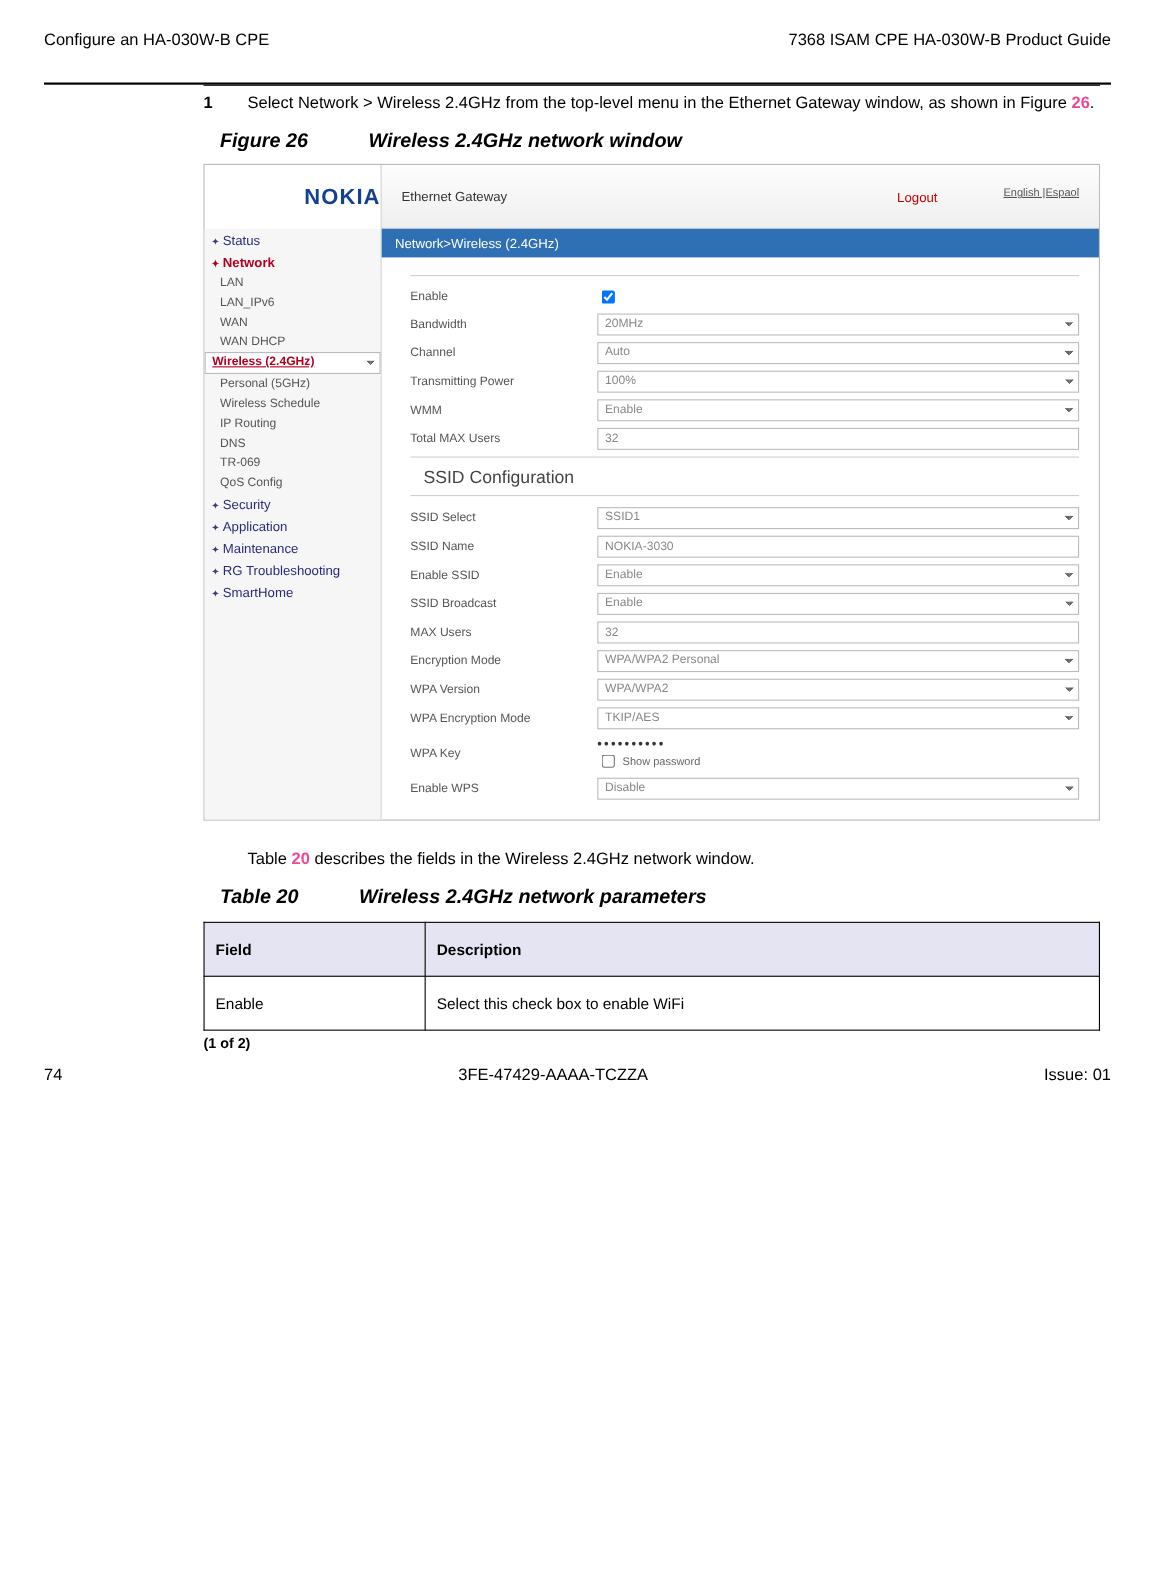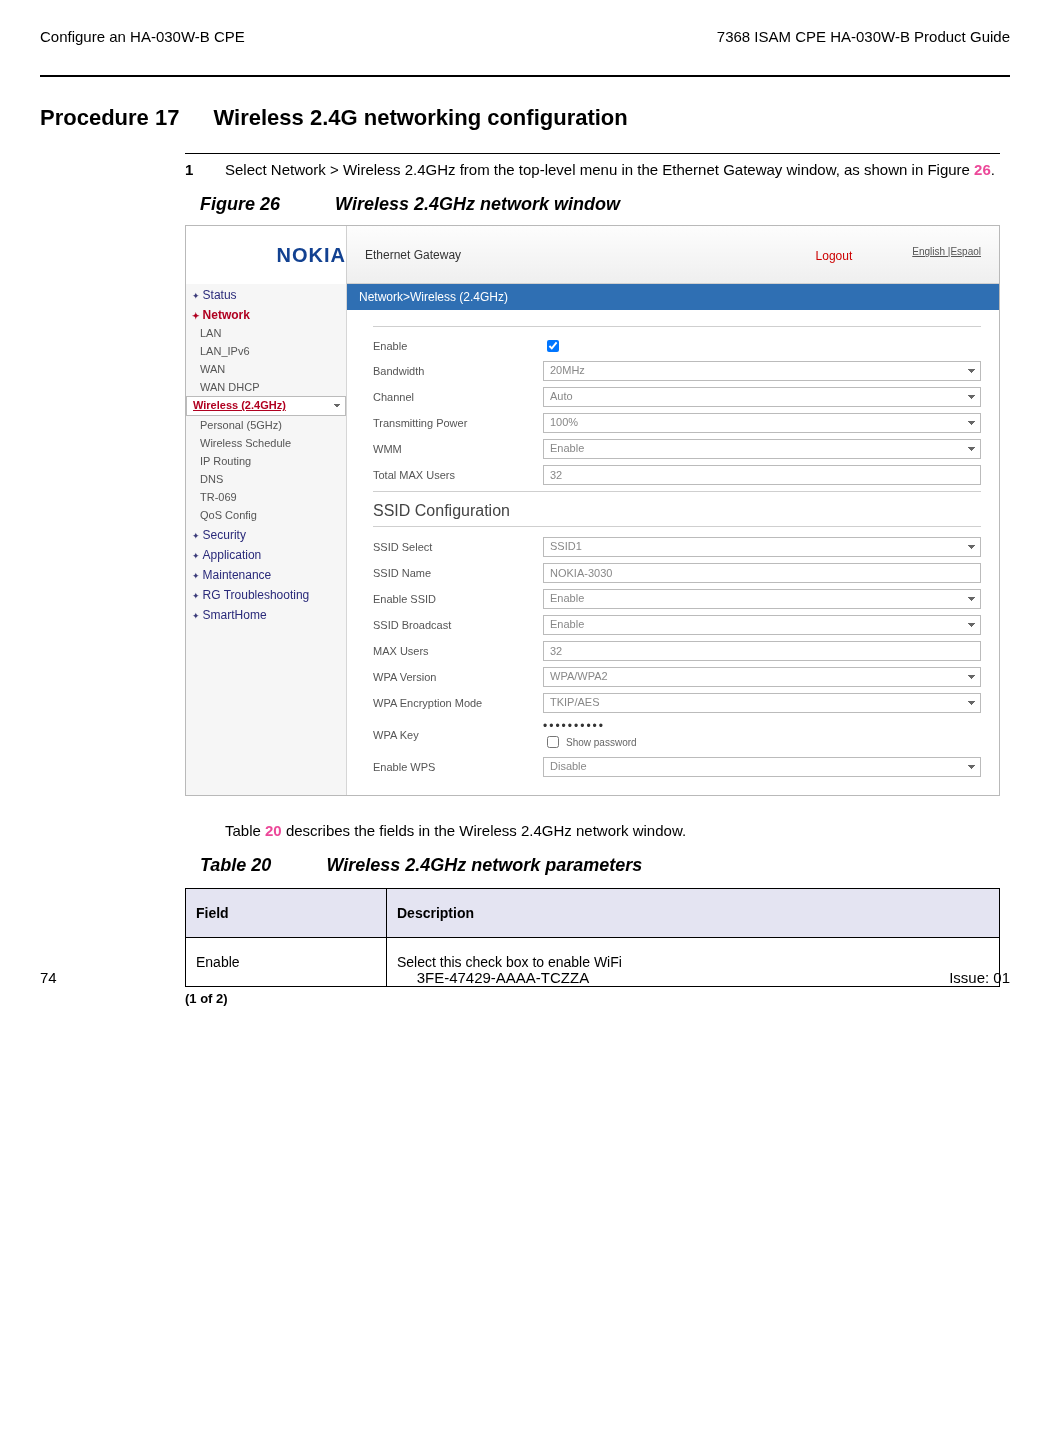--- a/index.html
+++ b/index.html
@@ -146,21 +146,21 @@
     font-size: 11px;
     color: #888;
     padding: 2px 6px;
     height: 20px;
   }
   .sel { appearance: none; background-image: linear-gradient(45deg, transparent 50%, #666 50%), linear-gradient(135deg, #666 50%, transparent 50%); background-position: right 8px center, right 4px center; background-size: 4px 4px, 4px 4px; background-repeat: no-repeat; }
   .chk { width: 12px; height: 12px; }
   .section-h {
     font-size: 16px;
     color: #444;
-    margin: 10px 0 4px 0;
+    margin: 10px 0 4px 12px;
   }
   .pw-dots { letter-spacing: 2px; font-size: 12px; color: #333; }
   .showpw { font-size: 10px; color: #666; display: inline-flex; align-items: center; gap: 4px; }
   
   .tbl-title {
     font-size: 18px;
     font-weight: bold;
     font-style: italic;
     margin: 16px 0 12px 0;
   }
@@ -200,24 +200,20 @@
 
 <div class="page">
 
   <div class="header-row">
     <span>Configure an HA-030W-B CPE</span>
     <span>7368 ISAM CPE HA-030W-B Product Guide</span>
   </div>
 
   <hr class="hr-top">
 
-  <div class="proc-title">
-    <span class="proc-num">Procedure 17</span>
-    <span>Wireless 2.4G networking configuration</span>
-  </div>
 
   <div class="content-indent">
 
     <div class="step-row">
       <div class="step-num">1</div>
       <div class="step-text">
         <span>Select Network &gt; Wireless 2.4GHz from the top-level menu in the Ethernet Gateway window, as shown in Figure </span><span class="link">26</span><span>.</span>
       </div>
     </div>
 
@@ -319,20 +315,26 @@
                 <div class="flabel">SSID Broadcast</div>
                 <div class="fctrl">
                   <div class="sel">Enable</div>
                 </div>
               </div>
             <div class="frow">
                 <div class="flabel">MAX Users</div>
                 <div class="fctrl"><input class="inp" value="32" style=""></div>
               </div>
             <div class="frow">
+                <div class="flabel">Encryption Mode</div>
+                <div class="fctrl">
+                  <div class="sel">WPA/WPA2 Personal</div>
+                </div>
+              </div>
+            <div class="frow">
                 <div class="flabel">WPA Version</div>
                 <div class="fctrl">
                   <div class="sel">WPA/WPA2</div>
                 </div>
               </div>
             <div class="frow">
                 <div class="flabel">WPA Encryption Mode</div>
                 <div class="fctrl">
                   <div class="sel">TKIP/AES</div>
                 </div>

